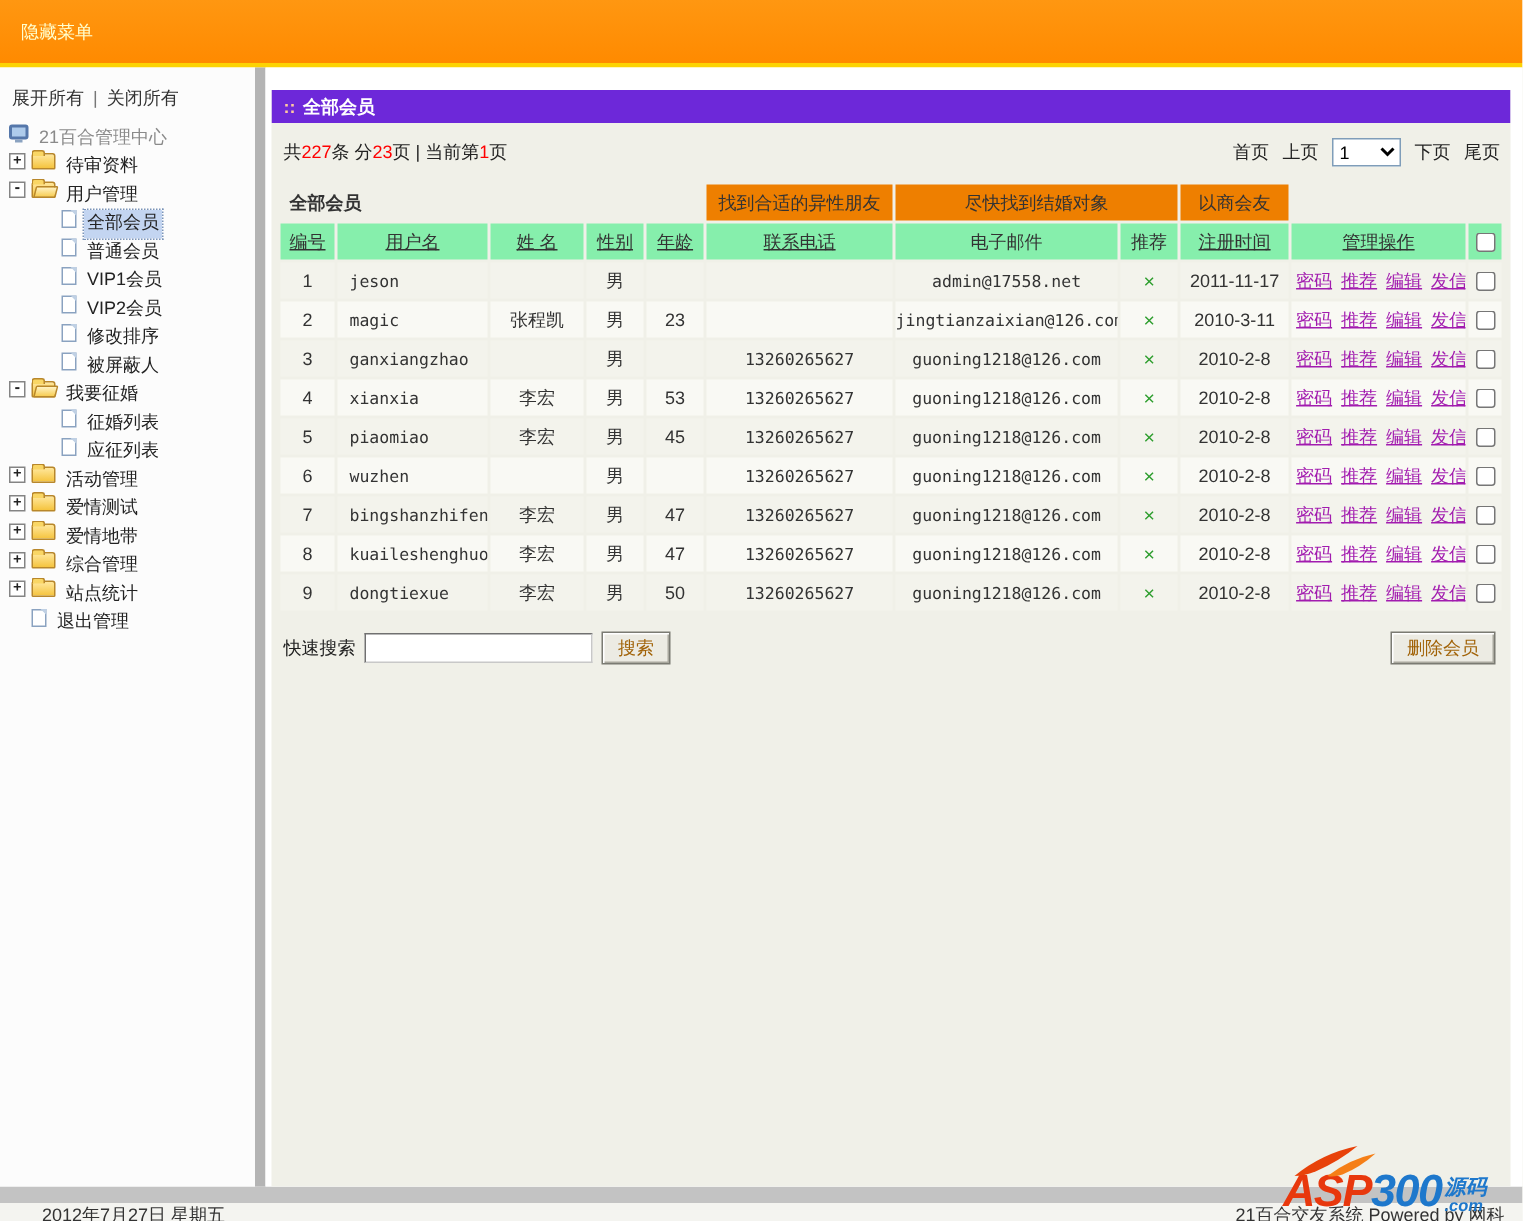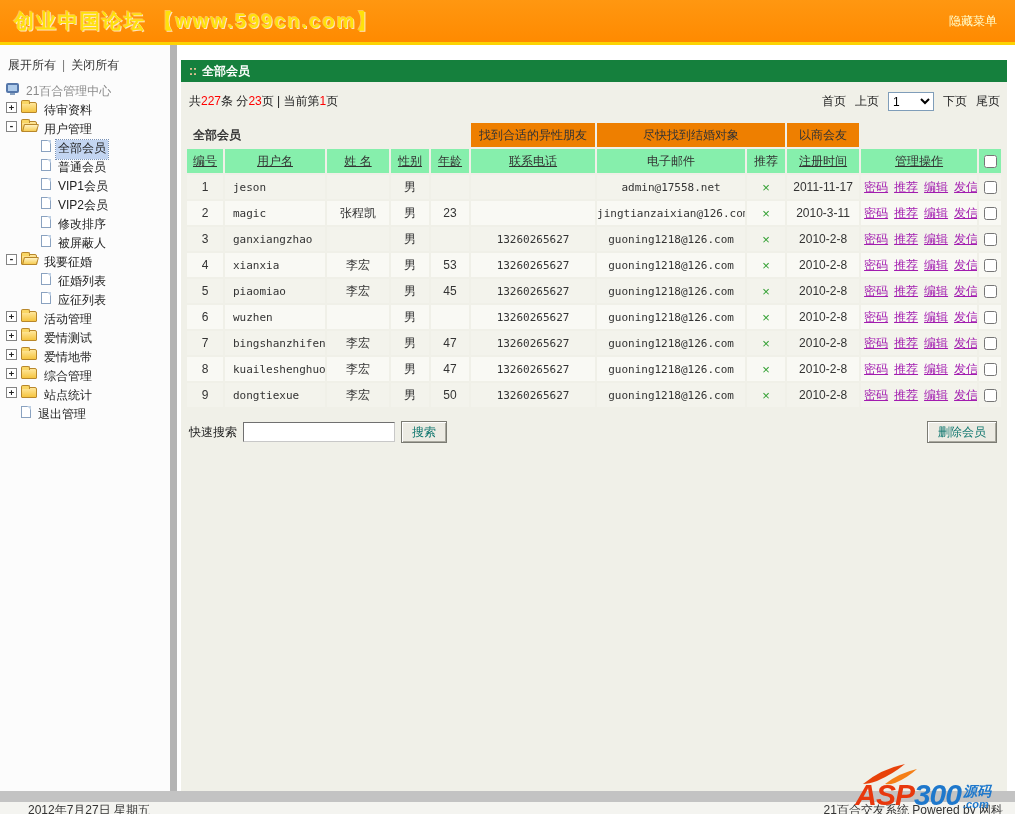--- a/index.html
+++ b/index.html
@@ -29,21 +29,21 @@
   .icon.folder-open::after{content:'';position:absolute;left:1px;top:2px;right:-2px;bottom:-1px;background:linear-gradient(#fff2c2,#f7cd54);border:1px solid #b8872b;border-radius:1px;transform:skewX(-14deg)}
   .icon.doc{width:10px;height:12px;background:#fff;border:1px solid #8aa2c0}
   .icon.doc::before{content:'';position:absolute;top:-1px;right:-1px;width:0;height:0;border-left:4px solid transparent;border-top:4px solid #bfd0e4}
   .tlabel{padding:0 2px}
   .tlabel.selected{background:#c3d5f1;outline:1px dotted #7a93b8}
   .tlabel.muted{color:#8a8a8a}
   .divider{width:7px;background:#b4b4b4}
   
   .main{flex:1;background:#fff;padding:15px 8px 0 4px;display:flex;flex-direction:column;min-width:0}
   .panel{flex:1;background:#f0f0e8;display:flex;flex-direction:column;overflow:hidden}
-  .title-bar{height:22px;line-height:22px;background:#15803d;color:#fff;font-weight:bold;padding-left:8px;flex:none}
+  .title-bar{height:22px;line-height:22px;background:#6d28d9;color:#fff;font-weight:bold;padding-left:8px;flex:none}
   .title-bar .tprefix{color:#ffc9a0;margin-right:5px}
   .stats-row{display:flex;justify-content:space-between;align-items:center;padding:10px 7px 8px 8px}
   .red{color:#f00}
   .pager{display:flex;align-items:center;gap:9px}
   .pager a{color:#222;text-decoration:none}
   .pager select{width:46px;height:19px;font-size:12px;font-family:inherit;border:1px solid #7f9db9;background:#fff}
   
   table.members{width:calc(100% - 8px);margin:2px 4px 0;border-spacing:2px;table-layout:fixed}
   .members td{height:24px;padding:0;text-align:center;overflow:hidden;white-space:nowrap;color:#333}
   .tabs-left{background:#f0f0e8;text-align:left!important;font-weight:bold;color:#111;padding-left:6px!important}
@@ -55,39 +55,38 @@
   tr.even td{background:#f9f9f4}
   .c-user{text-align:left!important;padding-left:8px!important}
   .mono{font-family:"DejaVu Sans Mono",monospace;font-size:11px;color:#444}
   .c-email{color:#555}
   .xmark{color:#2e9e2e;font-size:13px}
   .c-ops a{color:#a21caf;text-decoration:underline;margin:0 3px}
   input[type=checkbox]{width:13px;height:13px;margin:0;vertical-align:middle}
   
   .search-row{display:flex;align-items:center;margin:12px 10px 0 8px;gap:6px}
   .search-row input[type=text]{width:152px;height:20px;border:1px solid #707070;border-right-color:#c8c8c8;border-bottom-color:#c8c8c8;background:#fff;padding:2px 4px;font-size:12px}
-  .btn{font-size:12px;font-family:inherit;height:22px;padding:0 10px;background:#ecebe3;border:1px solid #7b7b73;box-shadow:inset 1px 1px 0 #fff,inset -1px -1px 0 #a9a89e;color:#0f766e;cursor:pointer}
+  .btn{font-size:12px;font-family:inherit;height:22px;padding:0 10px;background:#ecebe3;border:1px solid #7b7b73;box-shadow:inset 1px 1px 0 #fff,inset -1px -1px 0 #a9a89e;color:#a16207;cursor:pointer}
   .btn.del{margin-left:auto}
   
   .footer-bar{height:11px;background:#c3c3c3}
   .footer-text{height:28px;overflow:hidden;background:#f4f4f0;display:flex;justify-content:space-between;padding:1px 12px 0 28px;line-height:14px;color:#333}
   
   .watermark{position:absolute;right:24px;bottom:4px;z-index:9;display:flex;align-items:flex-end;font-style:italic;font-weight:bold;line-height:1}
   .wm-asp{font-size:30px;color:#e8380d;letter-spacing:-1px}
   .wm-300{font-size:30px;color:#1e78cc;letter-spacing:-1px}
   .wm-col{display:flex;flex-direction:column;margin-left:2px;color:#1e78cc;gap:1px}
   .wm-yuanma{font-size:14px}
   .wm-com{font-size:11px}
   .flames{position:absolute;top:-17px;left:6px}
 </style>
 </head>
 <body>
 
 <div class="header">
-  <span class="logo">创业中国论坛 【www.599cn.com】</span>
   <a class="hide-menu">隐藏菜单</a>
 </div>
 <div class="gold-stripe"></div>
 
 <div class="body-row">
   <div class="sidebar">
     <div class="sidebar-top">
       <a>展开所有</a><span class="sep">|</span><a>关闭所有</a>
     </div>
     <div class="tree" id="tree">

